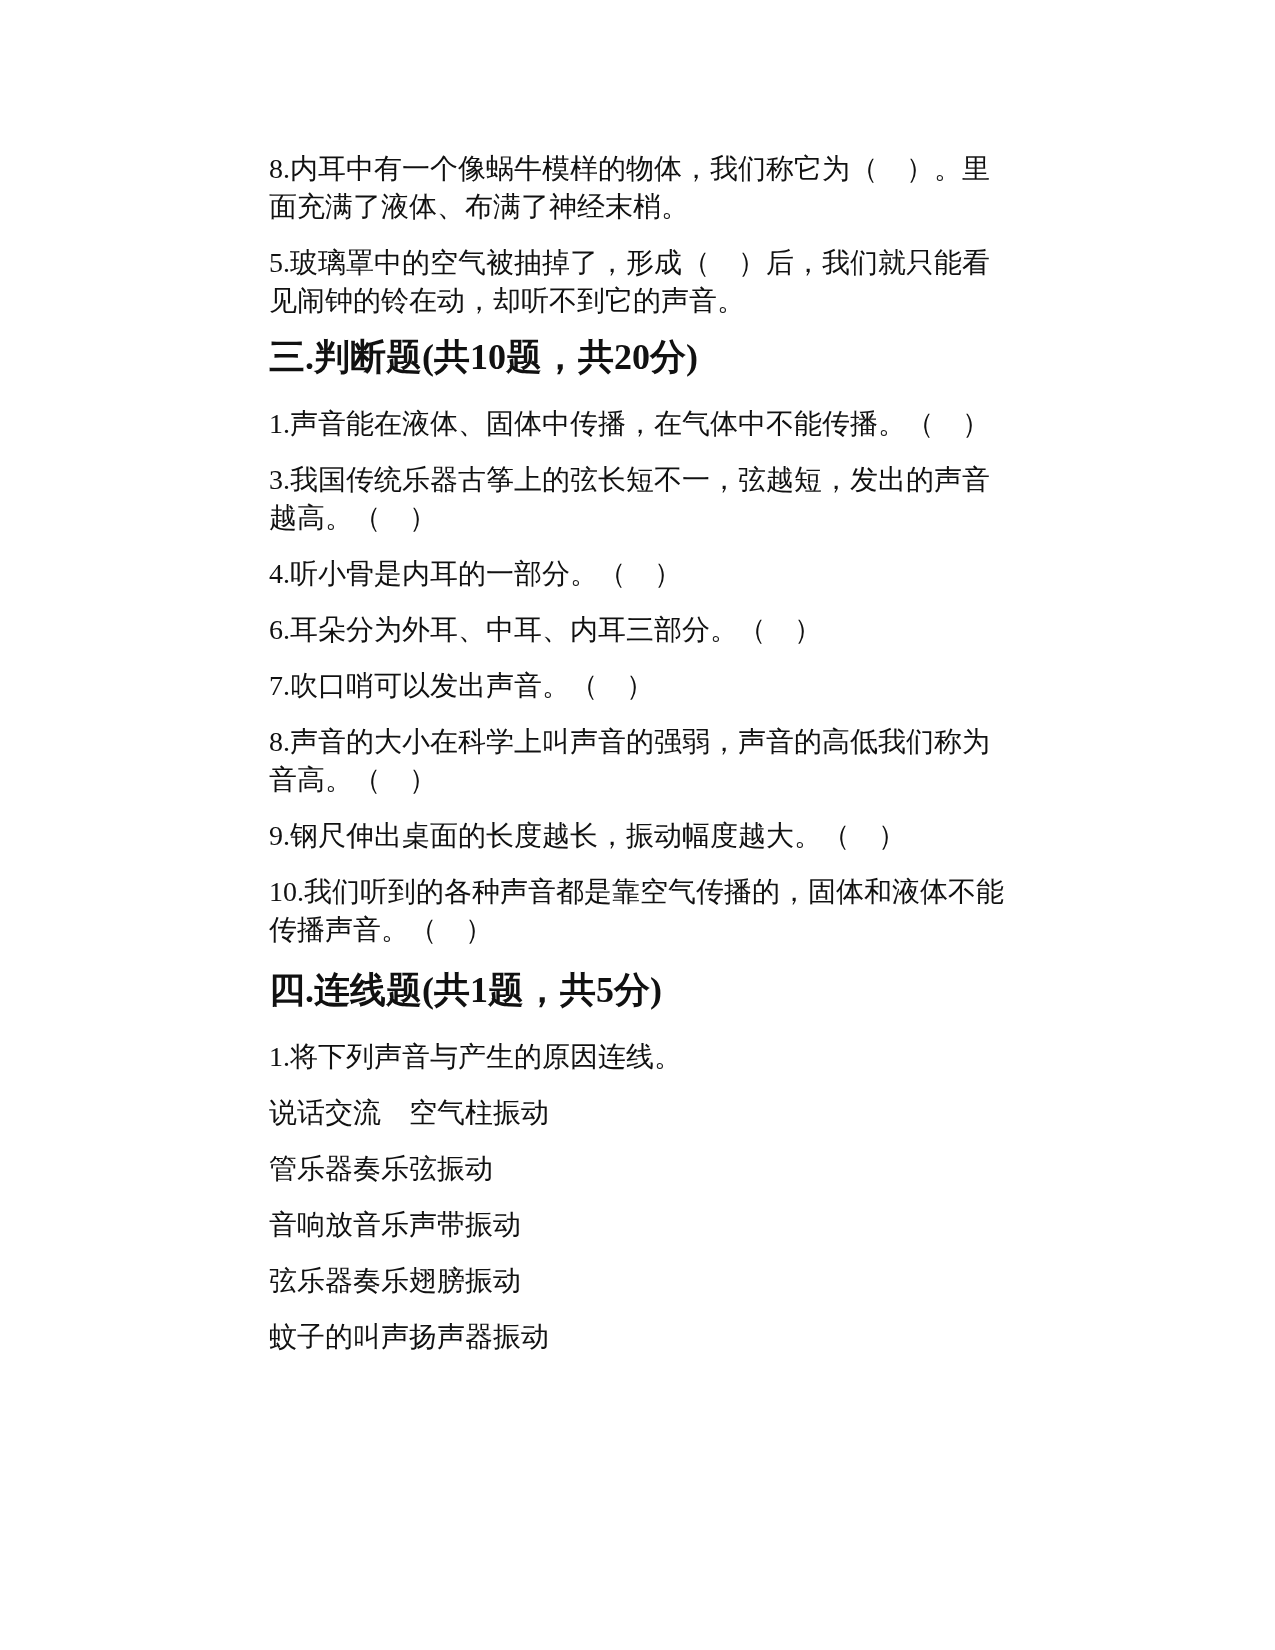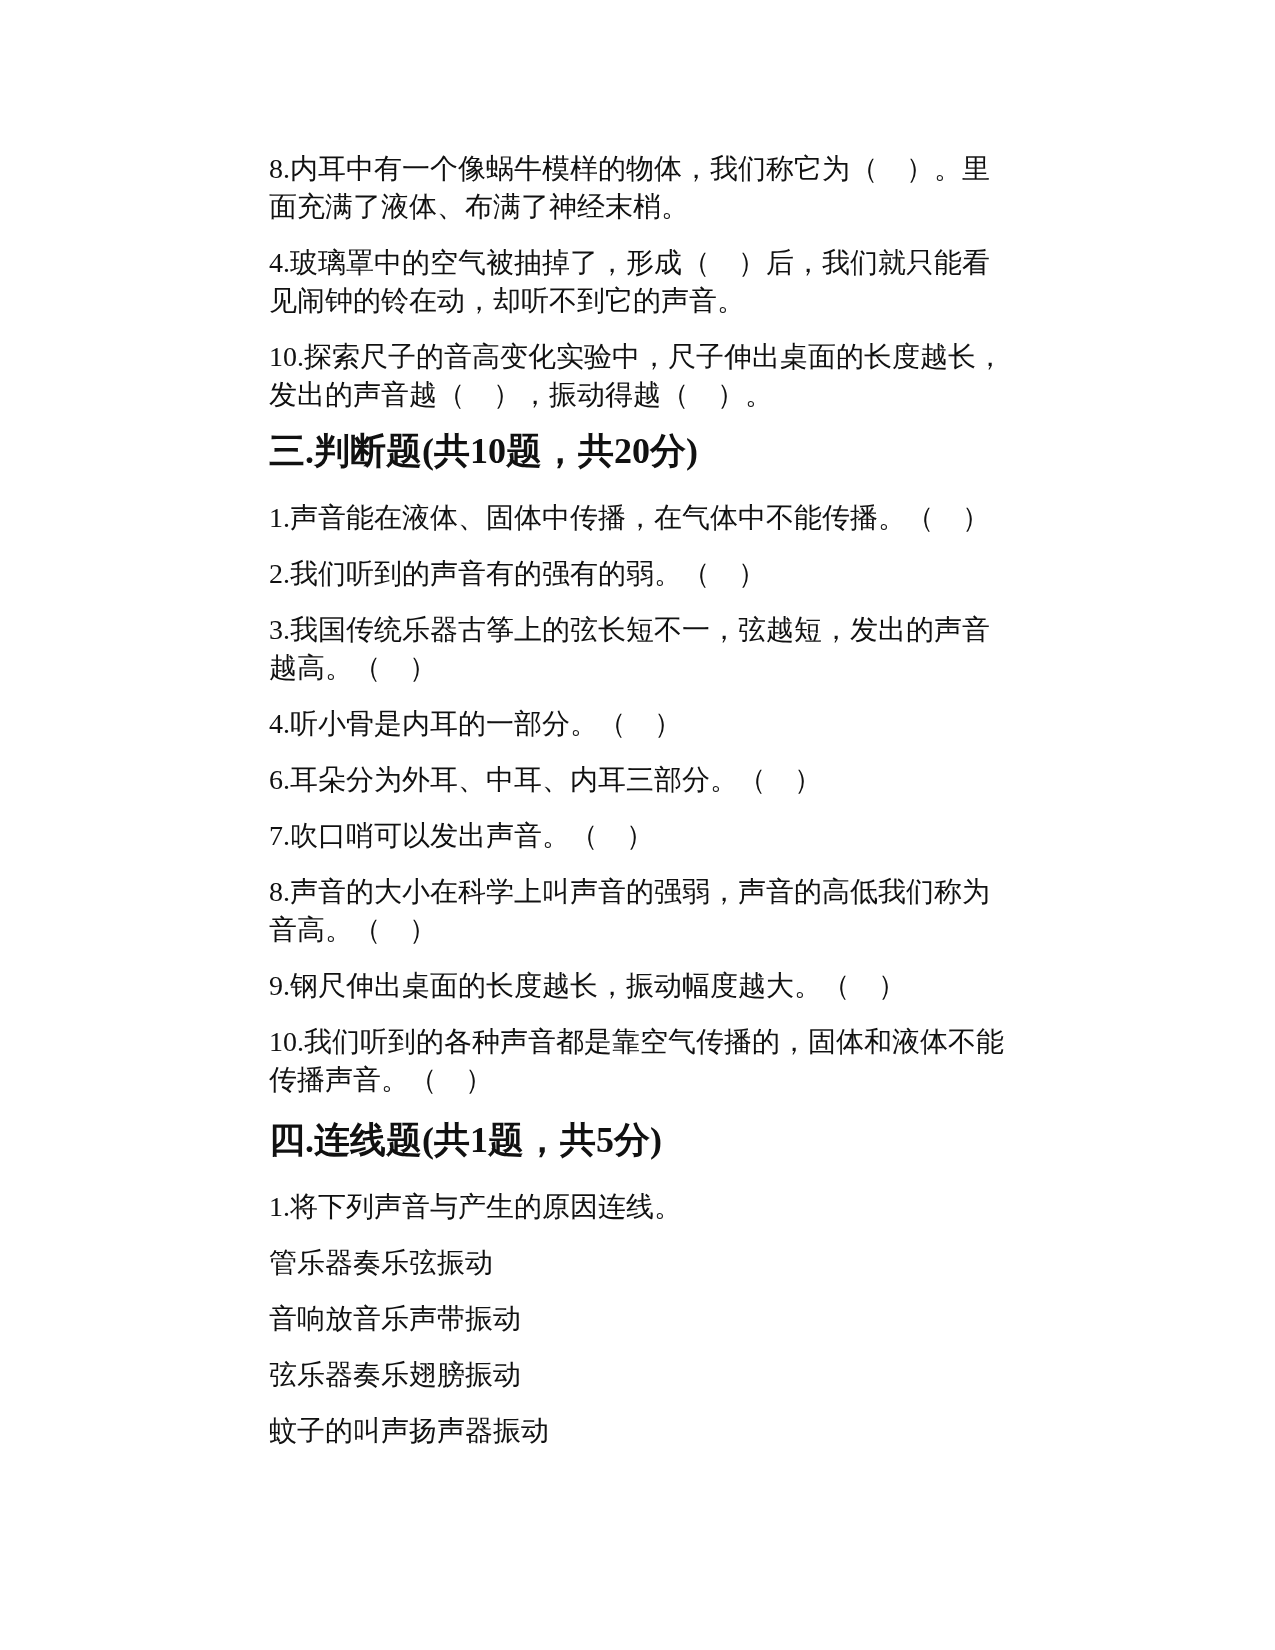--- a/index.html
+++ b/index.html
@@ -50,39 +50,41 @@
   .match-right {
     display: inline-block;
   }
 </style>
 </head>
 <body>
 
 <div class="page">
 
   <p class="para">8.内耳中有一个像蜗牛模样的物体，我们称它为（　）。里面充满了液体、布满了神经末梢。</p>
-  <p class="para">4.玻璃罩中的空气被抽掉了，形成（　）后，我们就只能看见闹钟的铃在动，却听不到它的声音。</p>
-  <p class="para">10.探索尺子的音高变化实验中，尺子伸出桌面的长度越长，发出的声音越（　），振动得越（　）。</p>
+  <p class="para">5.玻璃罩中的空气被抽掉了，形成（　）后，我们就只能看见闹钟的铃在动，却听不到它的声音。</p>
 
   <h2 class="section-title">三.判断题(共10题，共20分)</h2>
 
   <p class="para">1.声音能在液体、固体中传播，在气体中不能传播。（　）</p>
-  <p class="para">2.我们听到的声音有的强有的弱。（　）</p>
   <p class="para">3.我国传统乐器古筝上的弦长短不一，弦越短，发出的声音越高。（　）</p>
   <p class="para">4.听小骨是内耳的一部分。（　）</p>
   <p class="para">6.耳朵分为外耳、中耳、内耳三部分。（　）</p>
   <p class="para">7.吹口哨可以发出声音。（　）</p>
   <p class="para">8.声音的大小在科学上叫声音的强弱，声音的高低我们称为音高。（　）</p>
   <p class="para">9.钢尺伸出桌面的长度越长，振动幅度越大。（　）</p>
   <p class="para">10.我们听到的各种声音都是靠空气传播的，固体和液体不能传播声音。（　）</p>
 
   <h2 class="section-title second">四.连线题(共1题，共5分)</h2>
 
   <p class="para">1.将下列声音与产生的原因连线。</p>
 
+  <div class="match-row">
+    <span class="match-left">说话交流</span>
+    <span class="match-right">空气柱振动</span>
+  </div>
   <div class="match-row">
     <span class="match-left">管乐器奏乐</span>
     <span class="match-right">弦振动</span>
   </div>
   <div class="match-row">
     <span class="match-left">音响放音乐</span>
     <span class="match-right">声带振动</span>
   </div>
   <div class="match-row">
     <span class="match-left">弦乐器奏乐</span>

